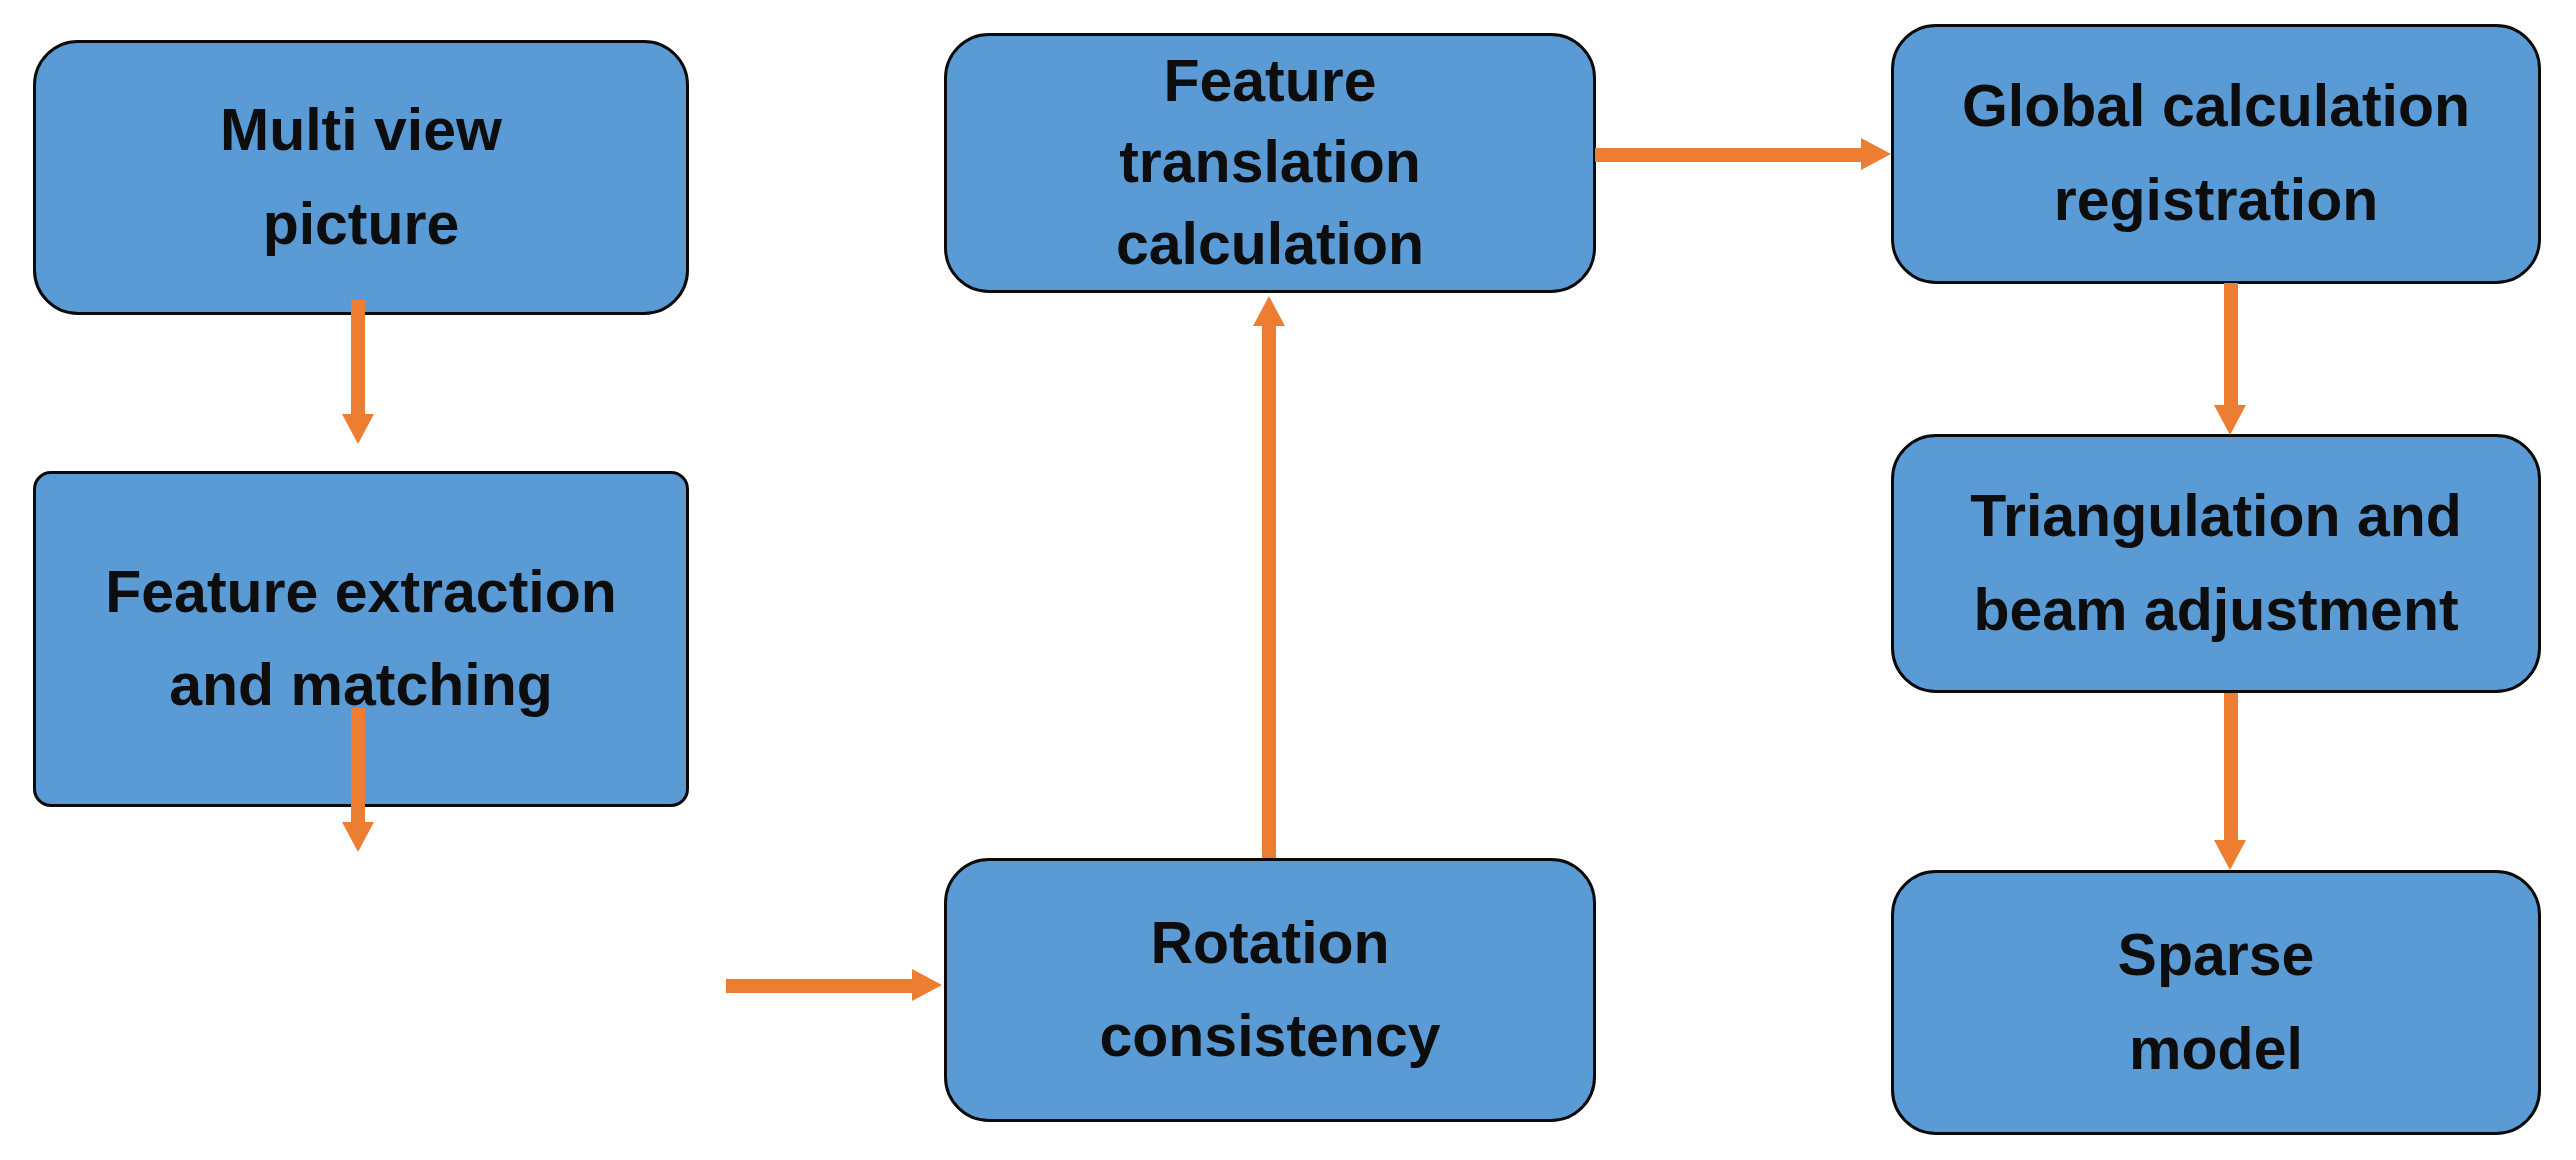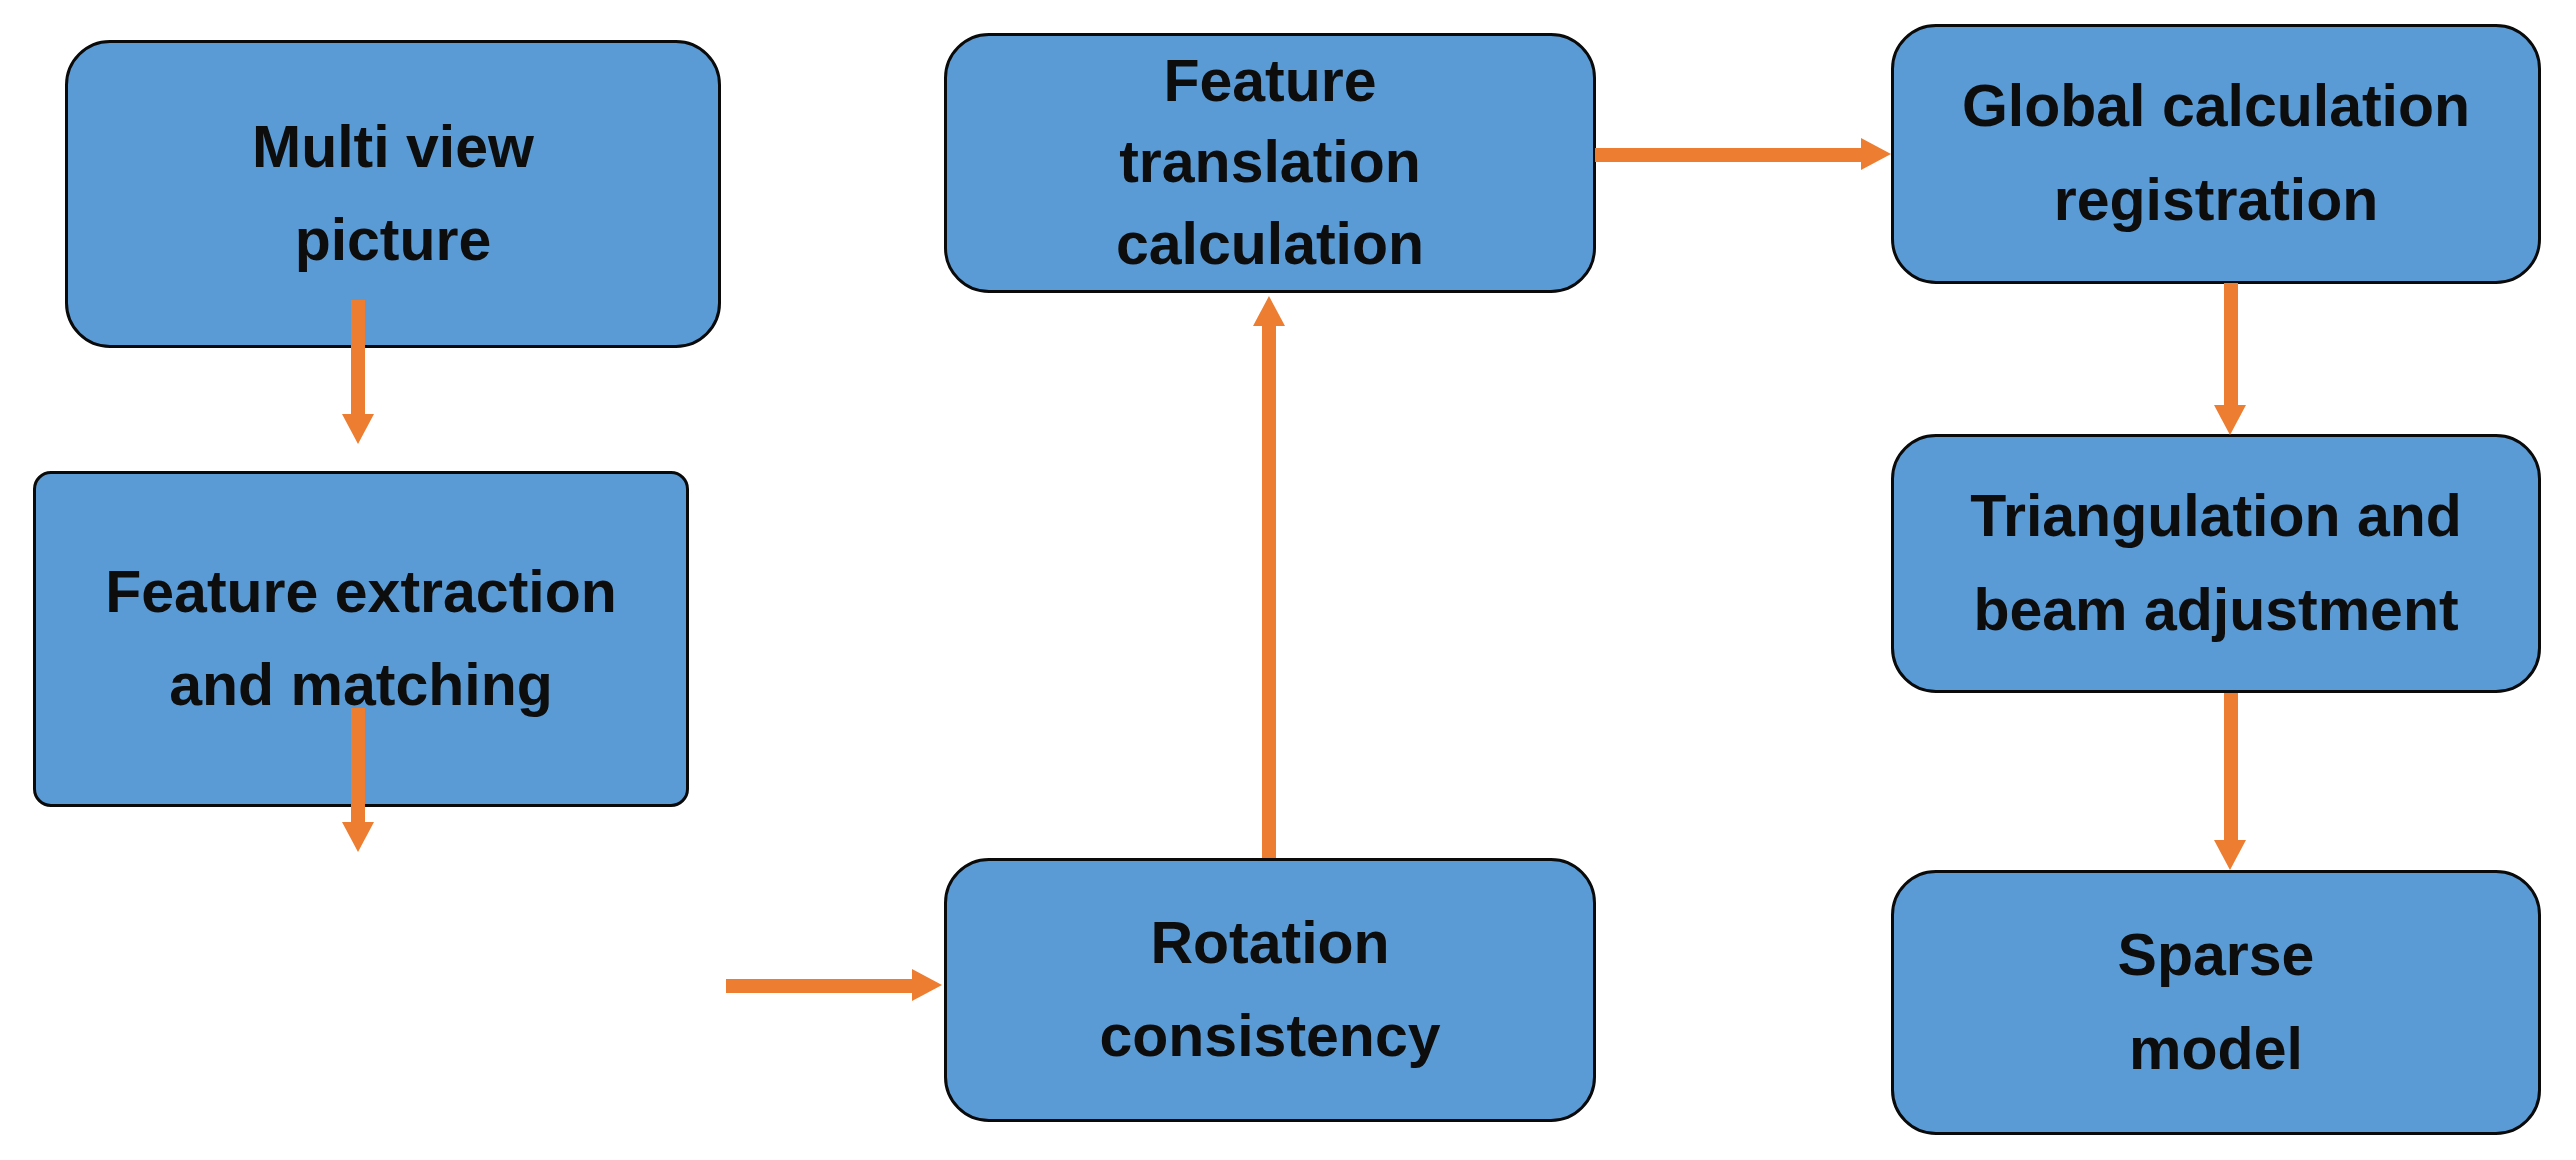--- a/index.html
+++ b/index.html
@@ -26,21 +26,21 @@
     display:flex;
     align-items:center;
     justify-content:center;
     text-align:center;
     font-weight:700;
     font-size:59px;
     line-height:1.58;
     color:var(--text-color);
     white-space:pre;
   }
-  .n1{left:33px;  top:40px;  width:656px;height:308px;margin-left:32px;}
+  .n1{left:33px;  top:40px;  width:656px;height:275px;}
   .n2{left:33px;  top:471px; width:656px;height:336px;border-radius:18px;}
   .n3{left:33px;  top:854px; width:656px;height:265px;}
   .n4{left:944px;top:33px;  width:652px;height:260px;line-height:1.38;}
   .n5{left:944px;top:858px; width:652px;height:264px;}
   .n6{left:1891px;top:23.6px;  width:650px;height:260px;}
   .n7{left:1891px;top:434px; width:650px;height:259px;}
   .n8{left:1891px;top:870px; width:650px;height:265px;}
 
   .arrows{position:absolute;inset:0;}
   .shaft{position:absolute;background:var(--arrow);}

